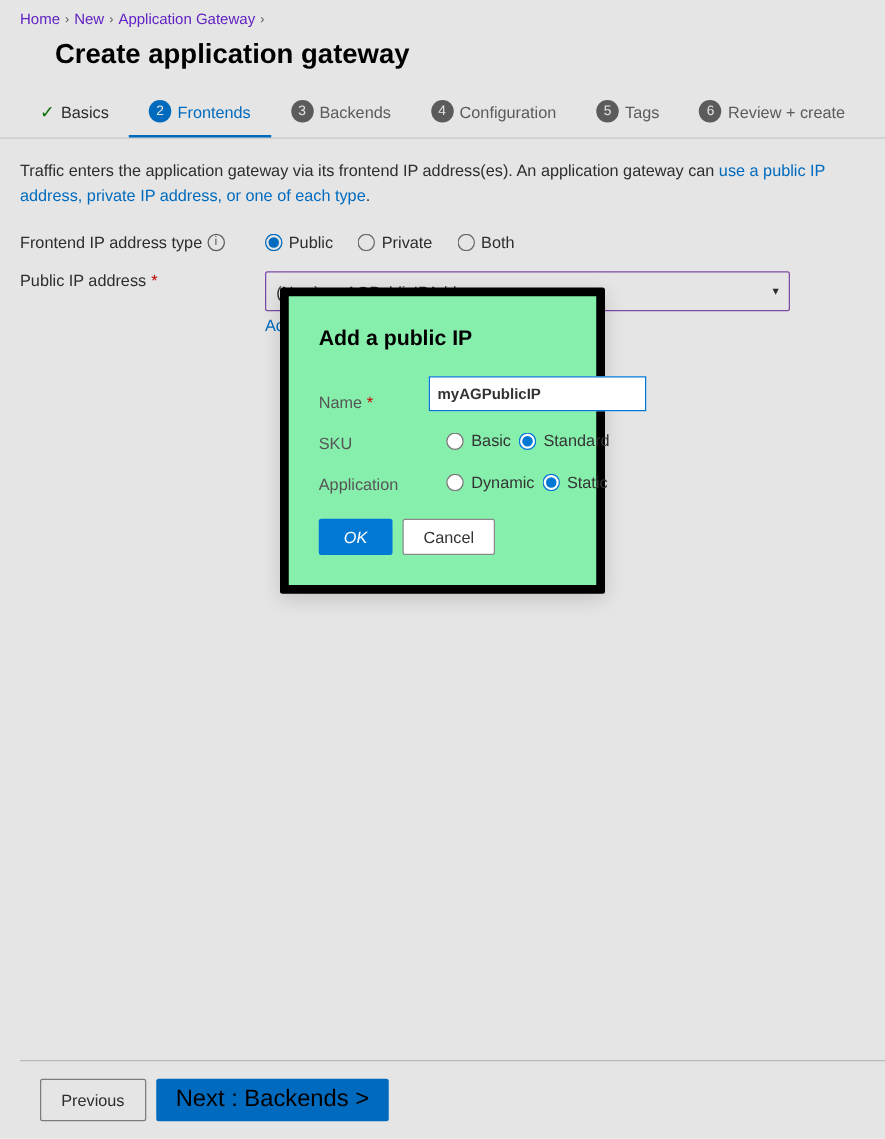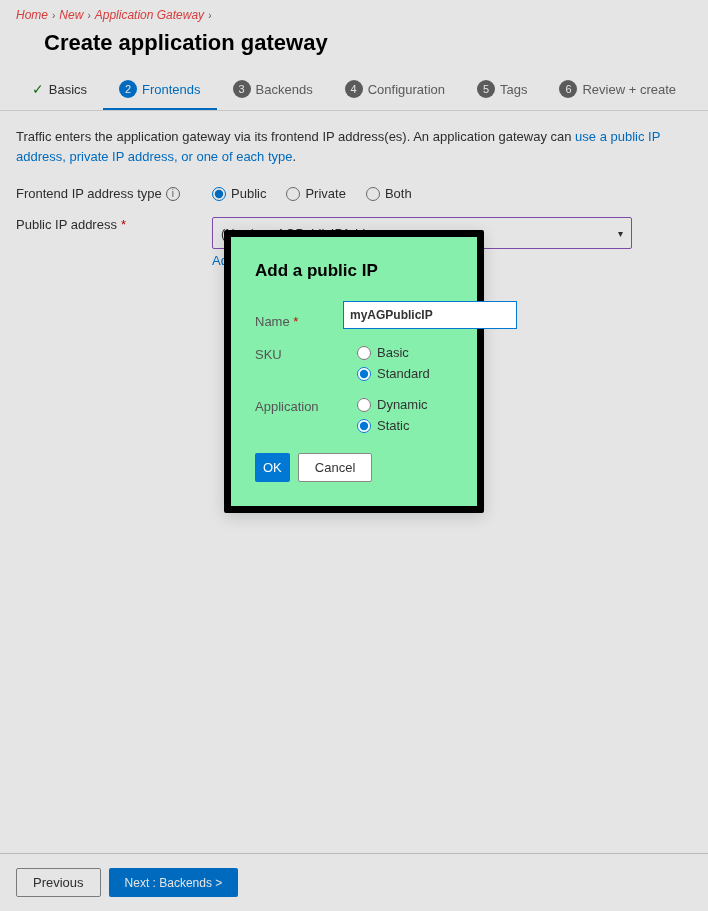--- a/index.html
+++ b/index.html
@@ -15,23 +15,22 @@
 
     
     .breadcrumb {
       display: flex;
       align-items: center;
       padding: 8px 16px 4px 16px;
       font-size: 12px;
       gap: 4px;
     }
     .breadcrumb a {
-      color: #ef4444;
+      color: #6d28d9;
       text-decoration: none;
-      font-style: italic;
     }
     .breadcrumb .chevron {
       color: #666;
       font-size: 10px;
     }
 
     
     .page-title {
       font-size: 22px;
       font-weight: 600;
@@ -230,21 +229,21 @@
       border: 1px solid #0078d4;
       padding: 4px 6px;
       font-size: 12px;
       outline: none;
       color: #333;
       font-weight: bold;
     }
 
     .dialog-radio-group {
       display: flex;
-      flex-direction: column;
+      flex-direction: row;
       gap: 6px;
     }
     .dialog-radio-option {
       display: flex;
       align-items: center;
       gap: 6px;
       font-size: 13px;
       color: #333;
       cursor: pointer;
     }
@@ -270,61 +269,62 @@
     
     .dialog-buttons {
       display: flex;
       gap: 8px;
       margin-top: 20px;
     }
     .btn-primary {
       background: #0078d4;
       color: #fff;
       border: none;
-      padding: 6px 8px;
-      font-size: 13px;
-      cursor: pointer;
-      border-radius: 2px;
+      padding: 6px 20px;
+      font-size: 13px;
+      cursor: pointer;
+      border-radius: 2px;
+      font-style: italic;
     }
     .btn-secondary {
       background: #fff;
       color: #333;
       border: 1px solid #8a8a8a;
       padding: 6px 16px;
       font-size: 13px;
       cursor: pointer;
       border-radius: 2px;
     }
 
     
     .footer {
       position: absolute;
       bottom: 0;
-      left: 0;
+      left: 16px;
       right: 0;
       border-top: 1px solid #d0d0d0;
       padding: 14px 16px;
       display: flex;
       gap: 8px;
     }
     .btn-footer-secondary {
       background: #fff;
       color: #333;
       border: 1px solid #8a8a8a;
       padding: 6px 16px;
       font-size: 13px;
       cursor: pointer;
       border-radius: 2px;
     }
     .btn-footer-primary {
       background: #0078d4;
-      color: #ffffff;
+      color: #000000;
       border: none;
       padding: 6px 16px;
-      font-size: 12px;
+      font-size: 19px;
       cursor: pointer;
       border-radius: 2px;
     }
   </style>
 </head>
 <body>
 
 <div class="breadcrumb">
   <a href="#">Home</a>
   <span class="chevron">›</span>

